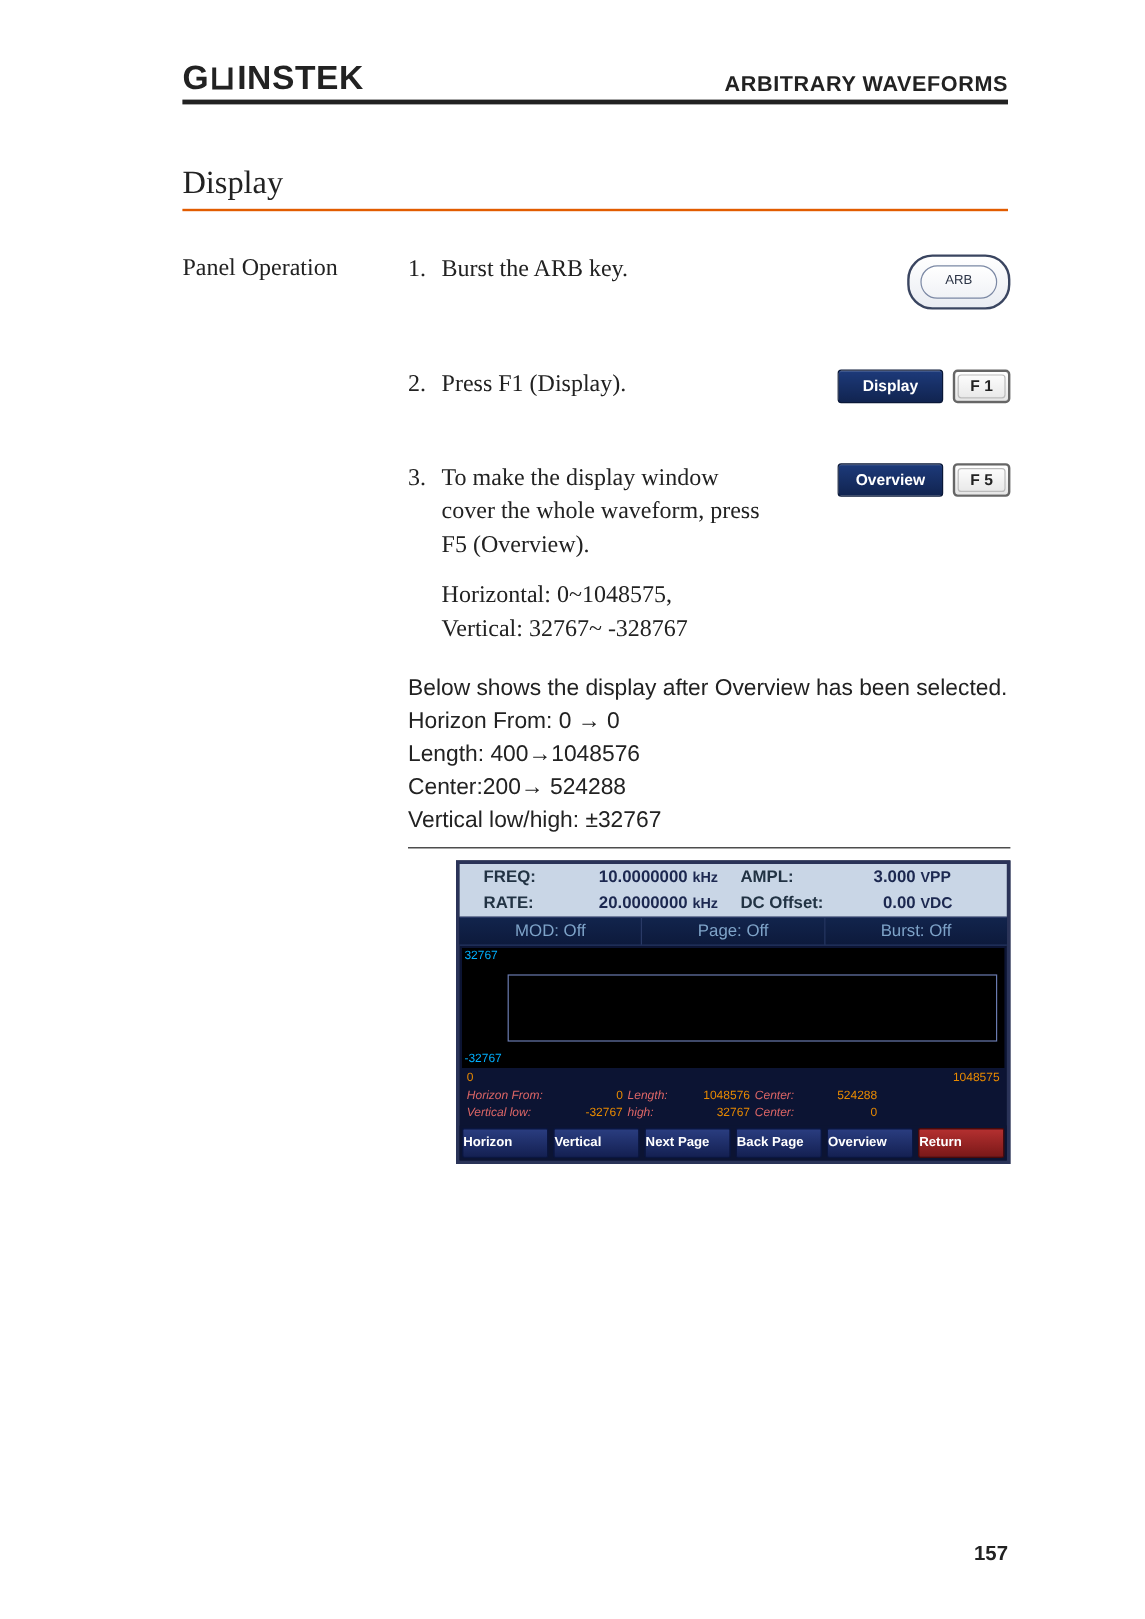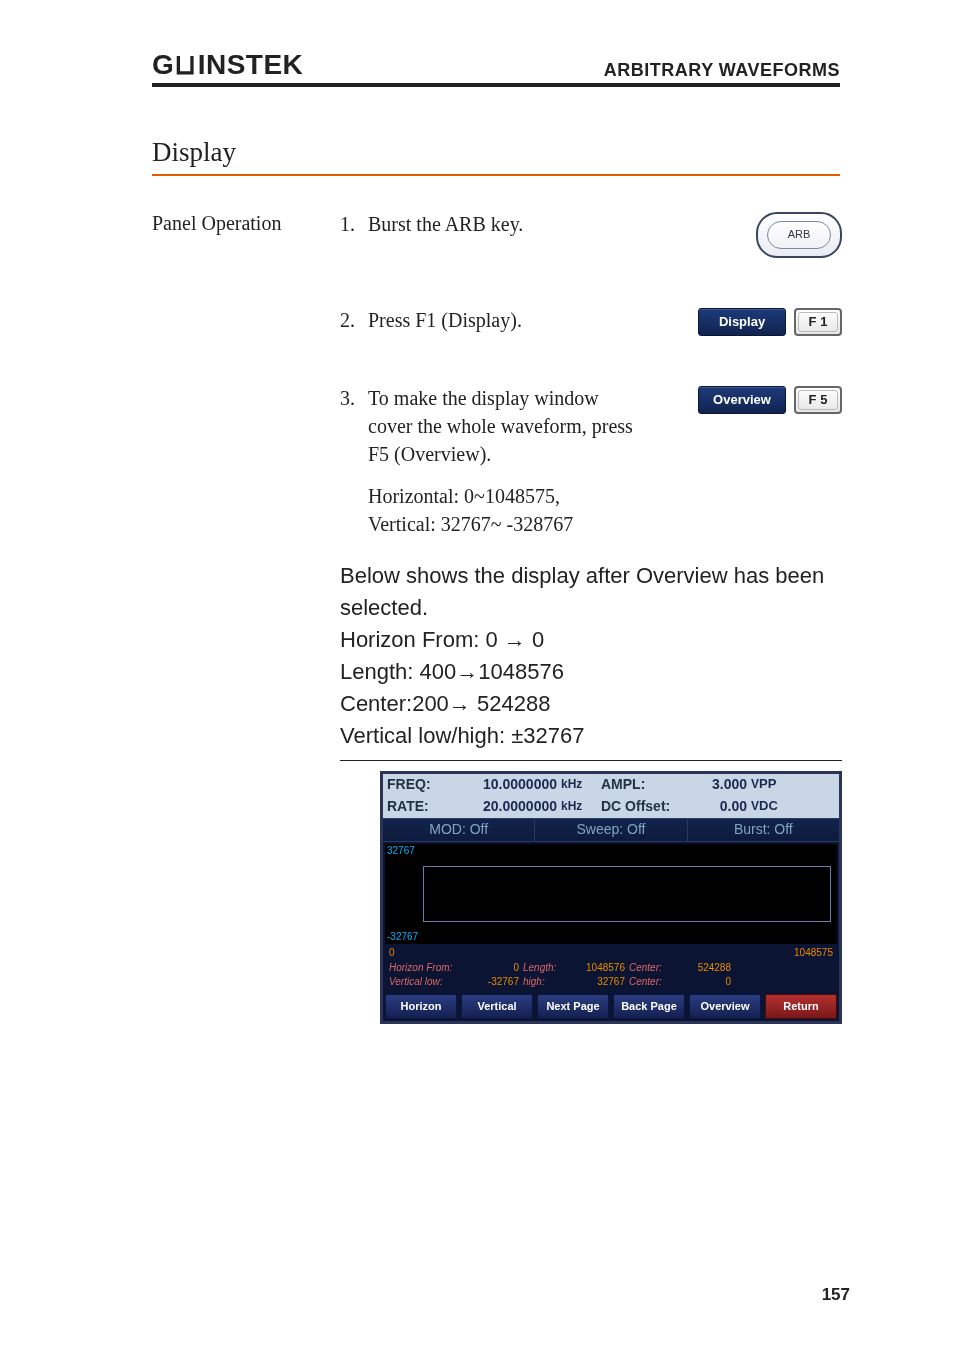--- a/index.html
+++ b/index.html
@@ -151,21 +151,21 @@
     border-radius: 3px;
     pointer-events: none;
   }
   .range-block {
     padding-left: 28px;
     margin-top: 14px;
     margin-bottom: 22px;
   }
   .below-text {
     font-family: Arial, sans-serif;
-    font-size: 22px;
+    font-size: 19px;
     line-height: 1.45;
     margin-top: 12px;
   }
   .arrow {
     font-family: Arial, sans-serif;
   }
   .screenshot {
     margin-top: 10px;
     margin-left: 40px;
     width: 456px;
@@ -175,21 +175,21 @@
     color: #fff;
     font-size: 12px;
   }
   .sc-top {
     background: #c9d6e6;
     color: #1c2850;
     height: 44px;
     display: grid;
     grid-template-columns: 56px 110px 36px 78px 64px 52px;
     align-items: center;
-    padding: 0 4px;
+    padding: 0 20px;
     font-weight: 700;
     font-size: 14px;
     column-gap: 4px;
   }
   .sc-top .unit { font-size: 12px; }
   .sc-top .lbl { color: #234; }
   .sc-top .val { color: #1c2850; text-align: right; }
   .sc-tabs {
     display: flex;
     height: 22px;
@@ -247,21 +247,21 @@
     align-items: center;
   }
   .sc-params .k { color: #d66; font-style: italic; }
   .sc-params .v { color: #e98a00; text-align: right; padding-right: 4px; }
   .sc-softkeys {
     display: flex;
     background: #0c1433;
   }
   .sc-sk {
     flex: 1;
-    text-align: center;
+    text-align: left;
     font-size: 11px;
     font-weight: 700;
     color: #fff;
     background: linear-gradient(#2a3d80,#142052);
     border: 1px solid #0a1640;
     border-radius: 2px;
     margin: 2px;
     padding: 4px 0;
   }
   .sc-sk.red {
@@ -269,21 +269,21 @@
     border-color: #4a0a0a;
   }
   .below-rule {
     border: 0;
     border-top: 1px solid #222;
     margin: 8px 0 6px 0;
   }
   .page-num {
     position: absolute;
     bottom: 44px;
-    right: 104px;
+    right: 114px;
     font-family: Arial, sans-serif;
     font-weight: 700;
     font-size: 17px;
   }
   .vpp-sub { font-size: 13px; }
 </style>
 </head>
 <body>
 
 <div class="page">
@@ -372,21 +372,21 @@
           <span class="lbl">RATE:</span>
           <span class="val" style="text-align:right">20.0000000</span>
           <span class="unit">kHz</span>
           <span class="lbl">DC Offset:</span>
           <span class="val">0.00</span>
           <span class="unit">V<span class="vpp-sub">DC</span></span>
         </div>
 
         <div class="sc-tabs">
           <div class="sc-tab">MOD: Off</div>
-          <div class="sc-tab">Sweep: Off</div>
+          <div class="sc-tab">Page: Off</div>
           <div class="sc-tab">Burst: Off</div>
         </div>
 
         <div class="sc-plot">
           <span class="ylabel top">32767</span>
           <div class="box"></div>
           <span class="ylabel bot">-32767</span>
         </div>
 
         <div class="sc-xrow">

